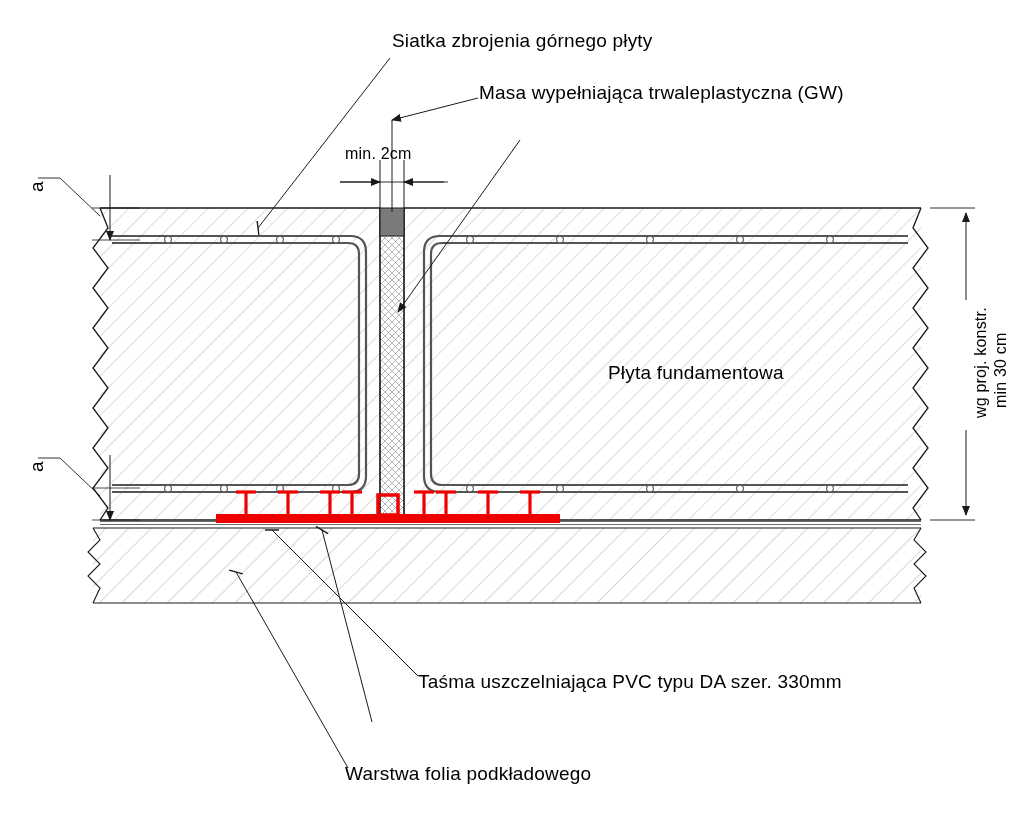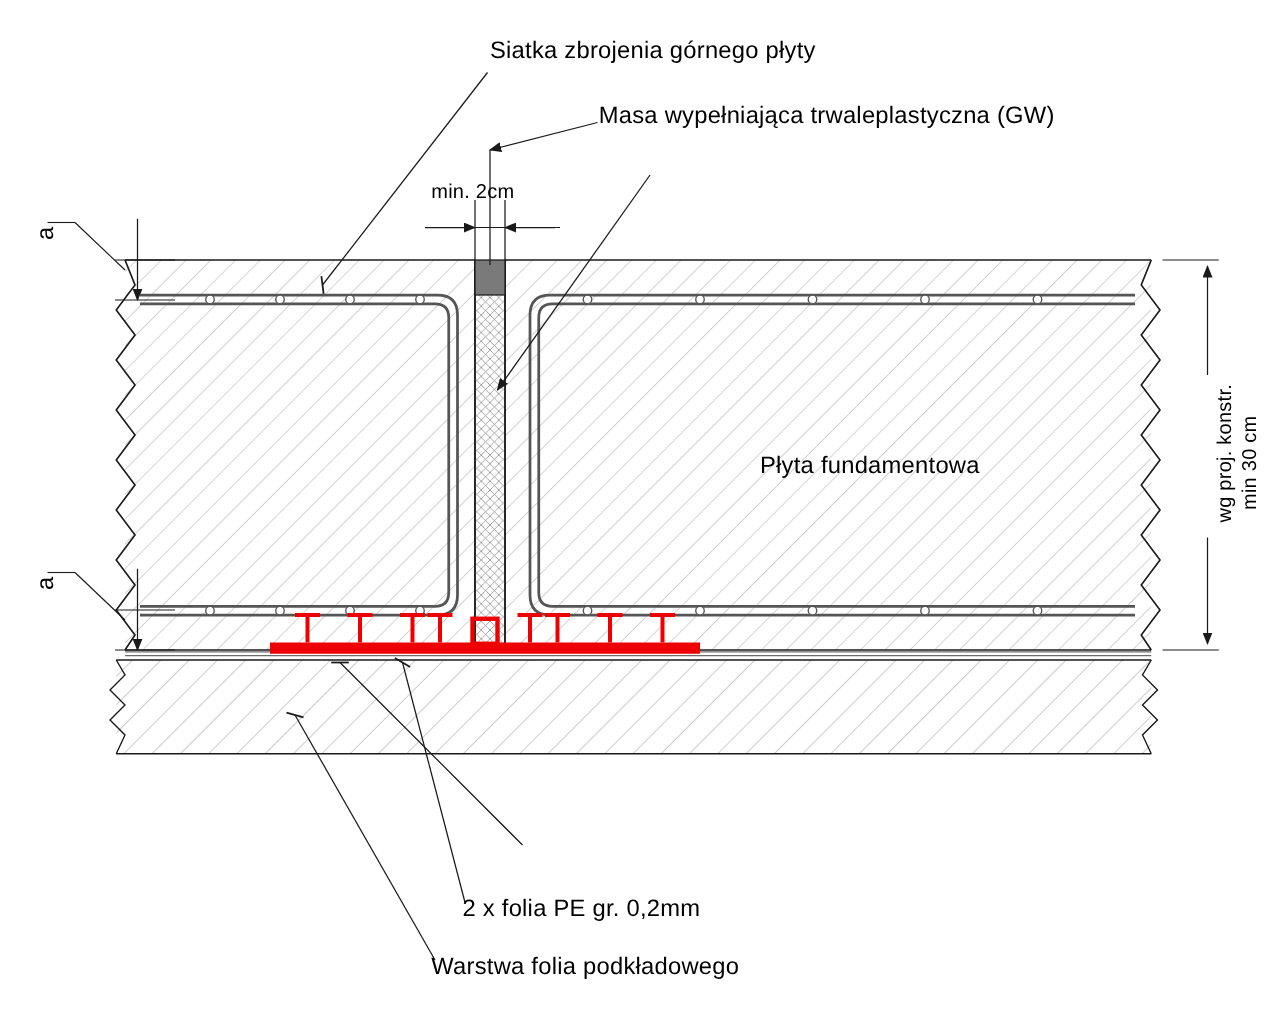--- a/index.html
+++ b/index.html
@@ -226,18 +226,18 @@
   <div class="lbl lbl-sm" style="left:345px; top:145px;text-align:center;">min. 2cm</div>
 
   <div class="lbl lbl-sm vert" style="left:972px; top:418px; transform: rotate(-90deg);">wg proj. konstr.</div>
 
   <div class="lbl lbl-sm vert" style="left:992px; top:408px; transform: rotate(-90deg);">min 30 cm</div>
 
   <div class="lbl vert" style="left:26px; top:192px; transform: rotate(-90deg);">a</div>
 
   <div class="lbl vert" style="left:26px; top:472px; transform: rotate(-90deg);">a</div>
 
-
-  <div class="lbl" style="left:370px; top:717px;">2 x folia PE gr. 0,2mm</div>
+  <div class="lbl" style="left:418px; top:671px;">Taśma uszczelniająca PVC typu DA szer. 330mm</div>
+
 
   <div class="lbl" style="left:345px; top:763px;">Warstwa folia podkładowego</div>
 
 </div>
 
 </body></html>

